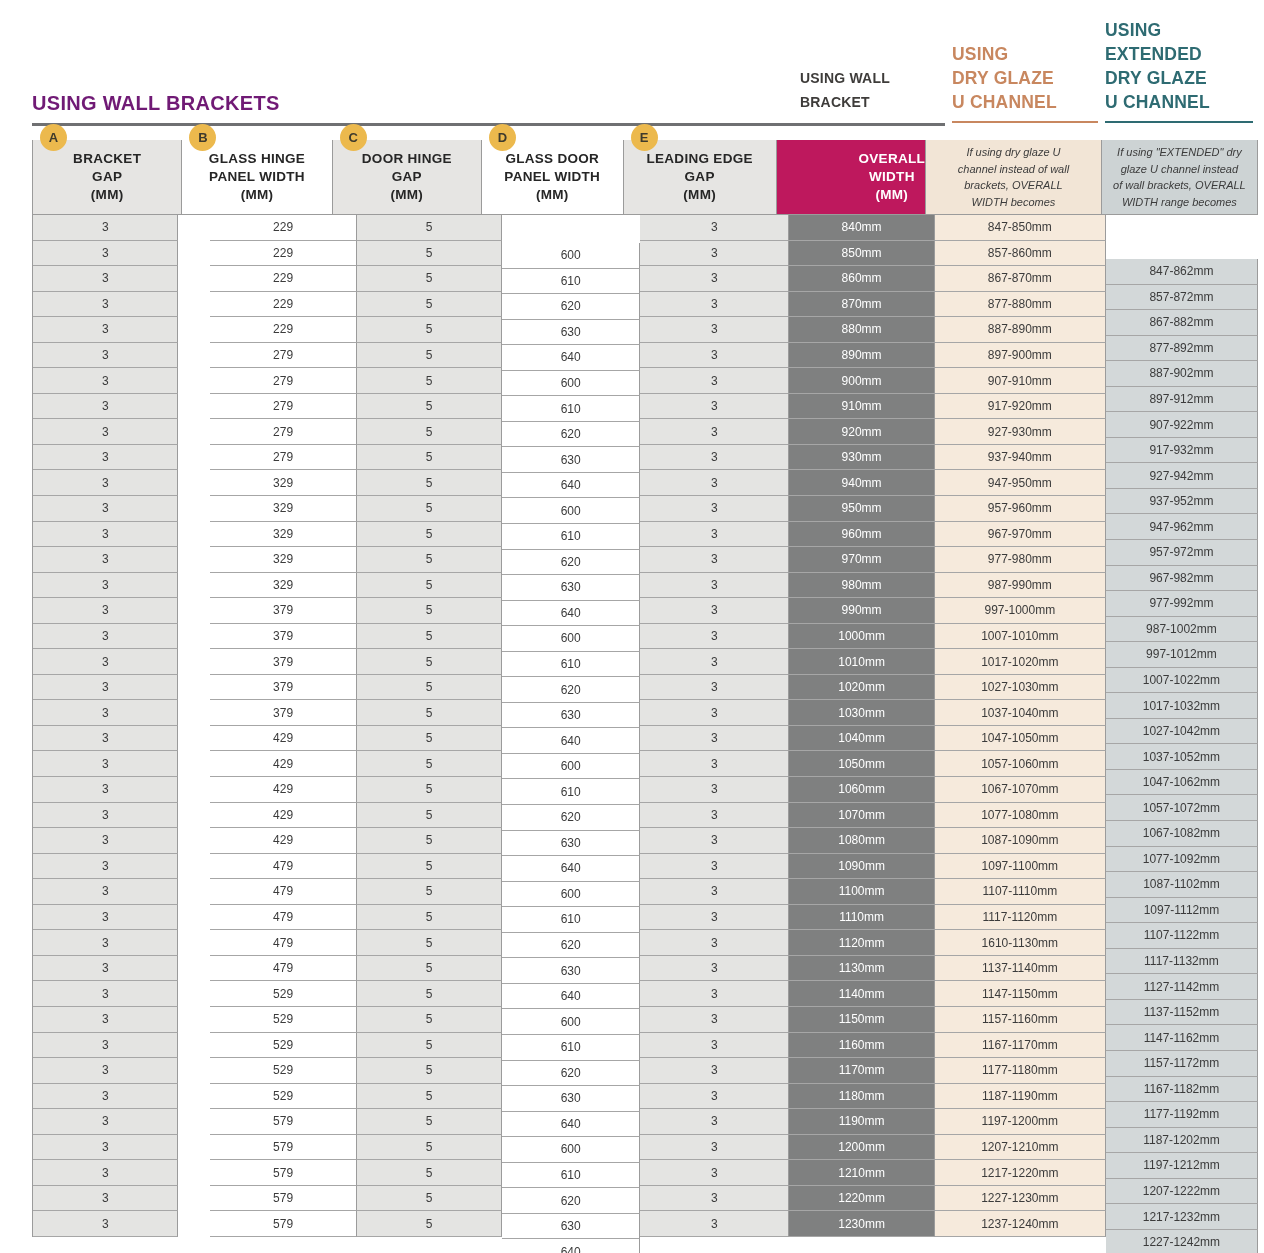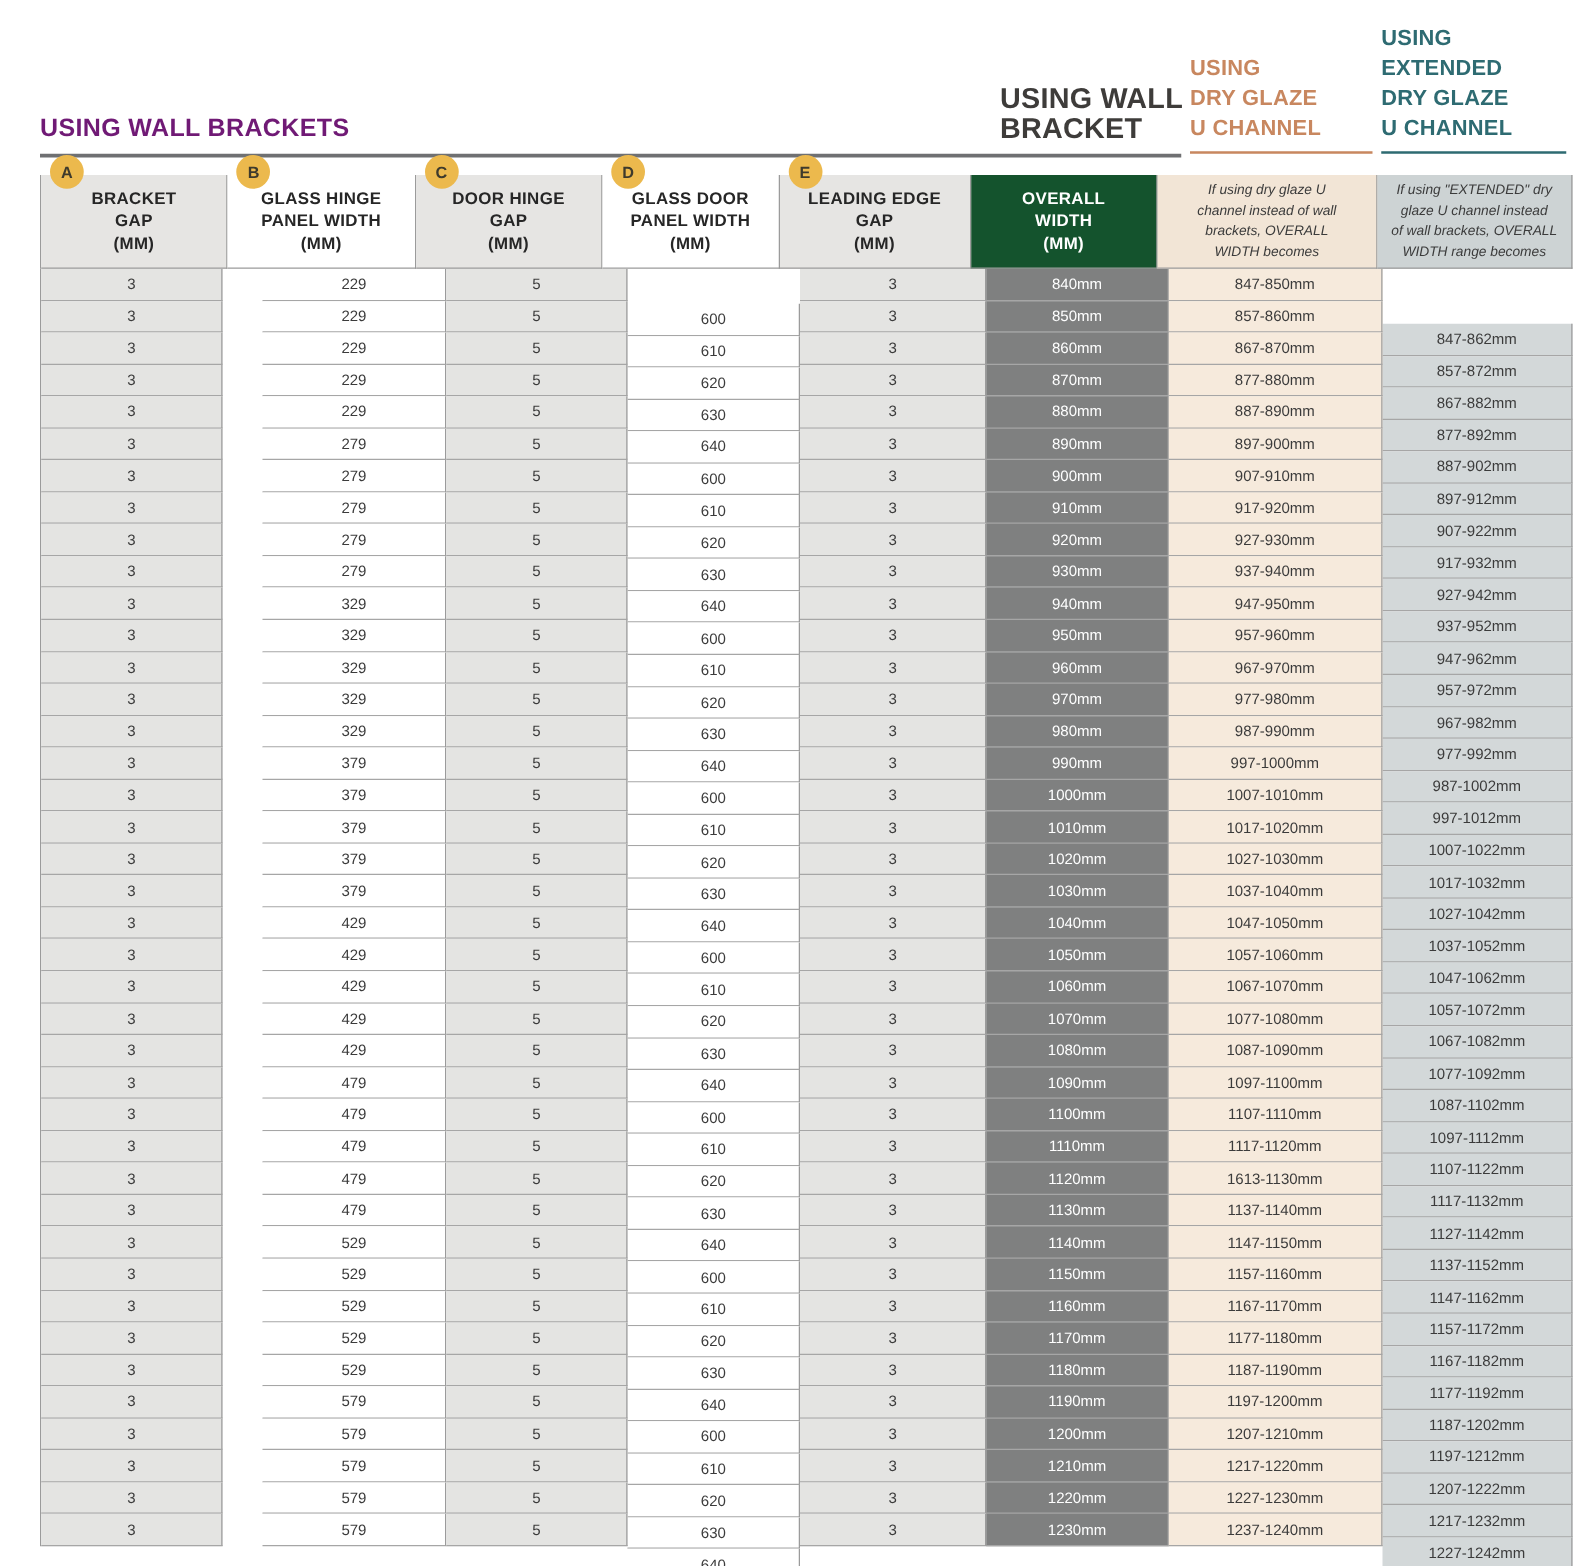--- a/index.html
+++ b/index.html
@@ -12,21 +12,21 @@
     overflow:hidden;
   }
   
   .title-left{
     position:absolute;left:32px;top:92px;
     font-size:20px;font-weight:bold;color:#701a75;letter-spacing:.3px;
     white-space:pre-line;
   }
   .title-wb{
     position:absolute;left:800px;top:66px;width:150px;
-    font-size:23px;font-weight:bold;color:#3e3c3a;letter-spacing:.2px;
+    font-size:14px;font-weight:bold;color:#3e3c3a;letter-spacing:.2px;
     line-height:24px;white-space:pre-line;
   }
   .title-dg{
     position:absolute;left:952px;top:42px;width:140px;
     font-size:17.5px;font-weight:bold;color:#c8875f;letter-spacing:.2px;
     line-height:24px;white-space:pre-line;
   }
   .title-ext{
     position:absolute;left:1105px;top:18px;width:145px;
     font-size:17.5px;font-weight:bold;color:#2e6b72;letter-spacing:.2px;
@@ -54,21 +54,21 @@
     border-right:1px solid #9b9b9b;border-bottom:1px solid #a6a6a6;
     display:flex;align-items:center;justify-content:center;
     font-size:12px;color:#3b3b3b;
   }
   
   .c0{width:153px;} .c1{width:154px;} .c2{width:153px;} .c3{width:145px;}
   .c4{width:157px;} .c5{width:153px;} .c6{width:180px;} .c7{width:160px;}
   
   .hbg-grey{background:#e6e5e3;}
   .hbg-white{background:#ffffff;}
-  .hbg-dark{background:#14532d;color:#ffffff;}
+  .hbg-dark{background:#be185d;color:#ffffff;justify-content:flex-end;}
   .hbg-cream{background:#f2e5d6;}
   .hbg-blue{background:#cdd3d4;}
   
   .b0{background:#e4e4e2;} .b1{background:#ffffff;margin-left:32px;} .b2{background:#e4e4e2;}
   .b3{background:#ffffff;margin-top:28px;} .b4{background:#e4e4e2;}
   .b5{background:#7f8080;color:#ffffff;}
   .b6{background:#f6eadc;} .b7{background:#d3d8d9;margin-top:44px;}
   
   .badge{
     position:absolute;left:7px;top:-16px;width:27px;height:27px;border-radius:50%;
@@ -440,21 +440,21 @@
           <div class="cell c6 b6">1117-1120mm</div>
           <div class="cell c7 b7">1117-1132mm</div>
         </div>
         <div class="row">
           <div class="cell c0 b0">3</div>
           <div class="cell c1 b1">479</div>
           <div class="cell c2 b2">5</div>
           <div class="cell c3 b3">630</div>
           <div class="cell c4 b4">3</div>
           <div class="cell c5 b5">1120mm</div>
-          <div class="cell c6 b6">1613-1130mm</div>
+          <div class="cell c6 b6">1610-1130mm</div>
           <div class="cell c7 b7">1127-1142mm</div>
         </div>
         <div class="row">
           <div class="cell c0 b0">3</div>
           <div class="cell c1 b1">479</div>
           <div class="cell c2 b2">5</div>
           <div class="cell c3 b3">640</div>
           <div class="cell c4 b4">3</div>
           <div class="cell c5 b5">1130mm</div>
           <div class="cell c6 b6">1137-1140mm</div>

